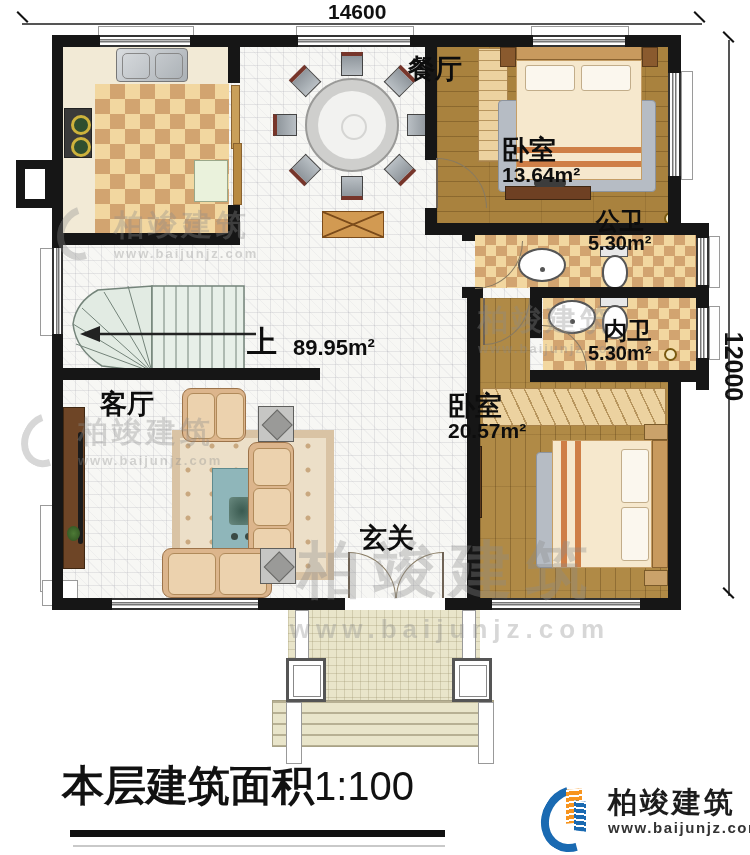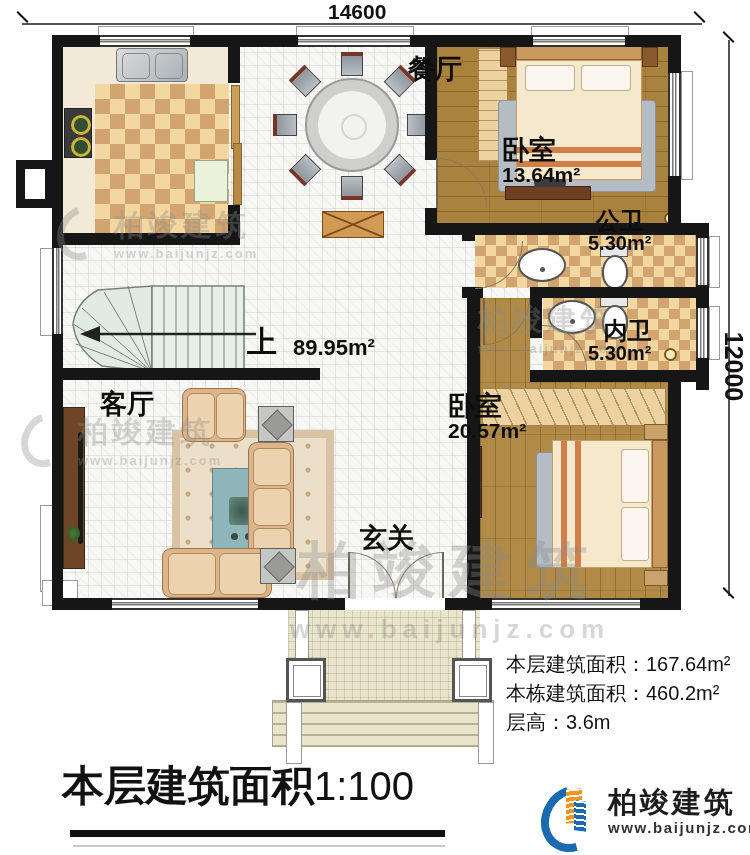--- a/index.html
+++ b/index.html
@@ -342,31 +342,20 @@
   <div class="dimline" style="left:22px;top:23px;width:680px;height:1.5px;"></div>
   <div class="tick" style="left:15px;top:16px;"></div>
   <div class="tick" style="left:692px;top:16px;"></div>
   <div class="dimtext" style="left:328px;top:0px;font-size:21px;">14600</div>
 
   <div class="dimline" style="left:728px;top:40px;width:1.5px;height:556px;"></div>
   <div class="tick" style="left:721px;top:36px;"></div>
   <div class="tick" style="left:721px;top:592px;"></div>
   <div class="dimtext" style="left:688px;top:352px;font-size:25px;transform:rotate(90deg);transform-origin:center;width:90px;text-align:center;">12000</div>
 
-  <div class="abs" style="left:506px;top:650px;z-index:90;font-size:20px;color:#111;line-height:29px;white-space:nowrap;">
-    <div>
-      <span>本层建筑面积：</span><span>167.64m²</span>
-    </div>
-    <div>
-      <span>本栋建筑面积：</span><span>460.2m²</span>
-    </div>
-    <div>
-      <span>层高：</span><span>3.6m</span>
-    </div>
-  </div>
 
   <div class="abs" style="left:62px;top:758px;z-index:90;white-space:nowrap;">
     <span style="font-size:42px;font-weight:bold;color:#111;">本层建筑面积</span><span style="font-size:40px;font-weight:500;color:#111;">1:100</span>
   </div>
   <div class="titlebar" style="left:70px;top:830px;width:375px;height:7px;"></div>
   <div class="titlebar2" style="left:73px;top:845px;width:372px;height:2px;"></div>
 
   <div class="abs" style="left:540px;top:775px;width:205px;height:75px;z-index:90;">
     <div class="abs" style="left:0;top:6px;width:62px;height:62px;">
       <div class="brand-crescent" style="left:2px;top:4px;"></div>

